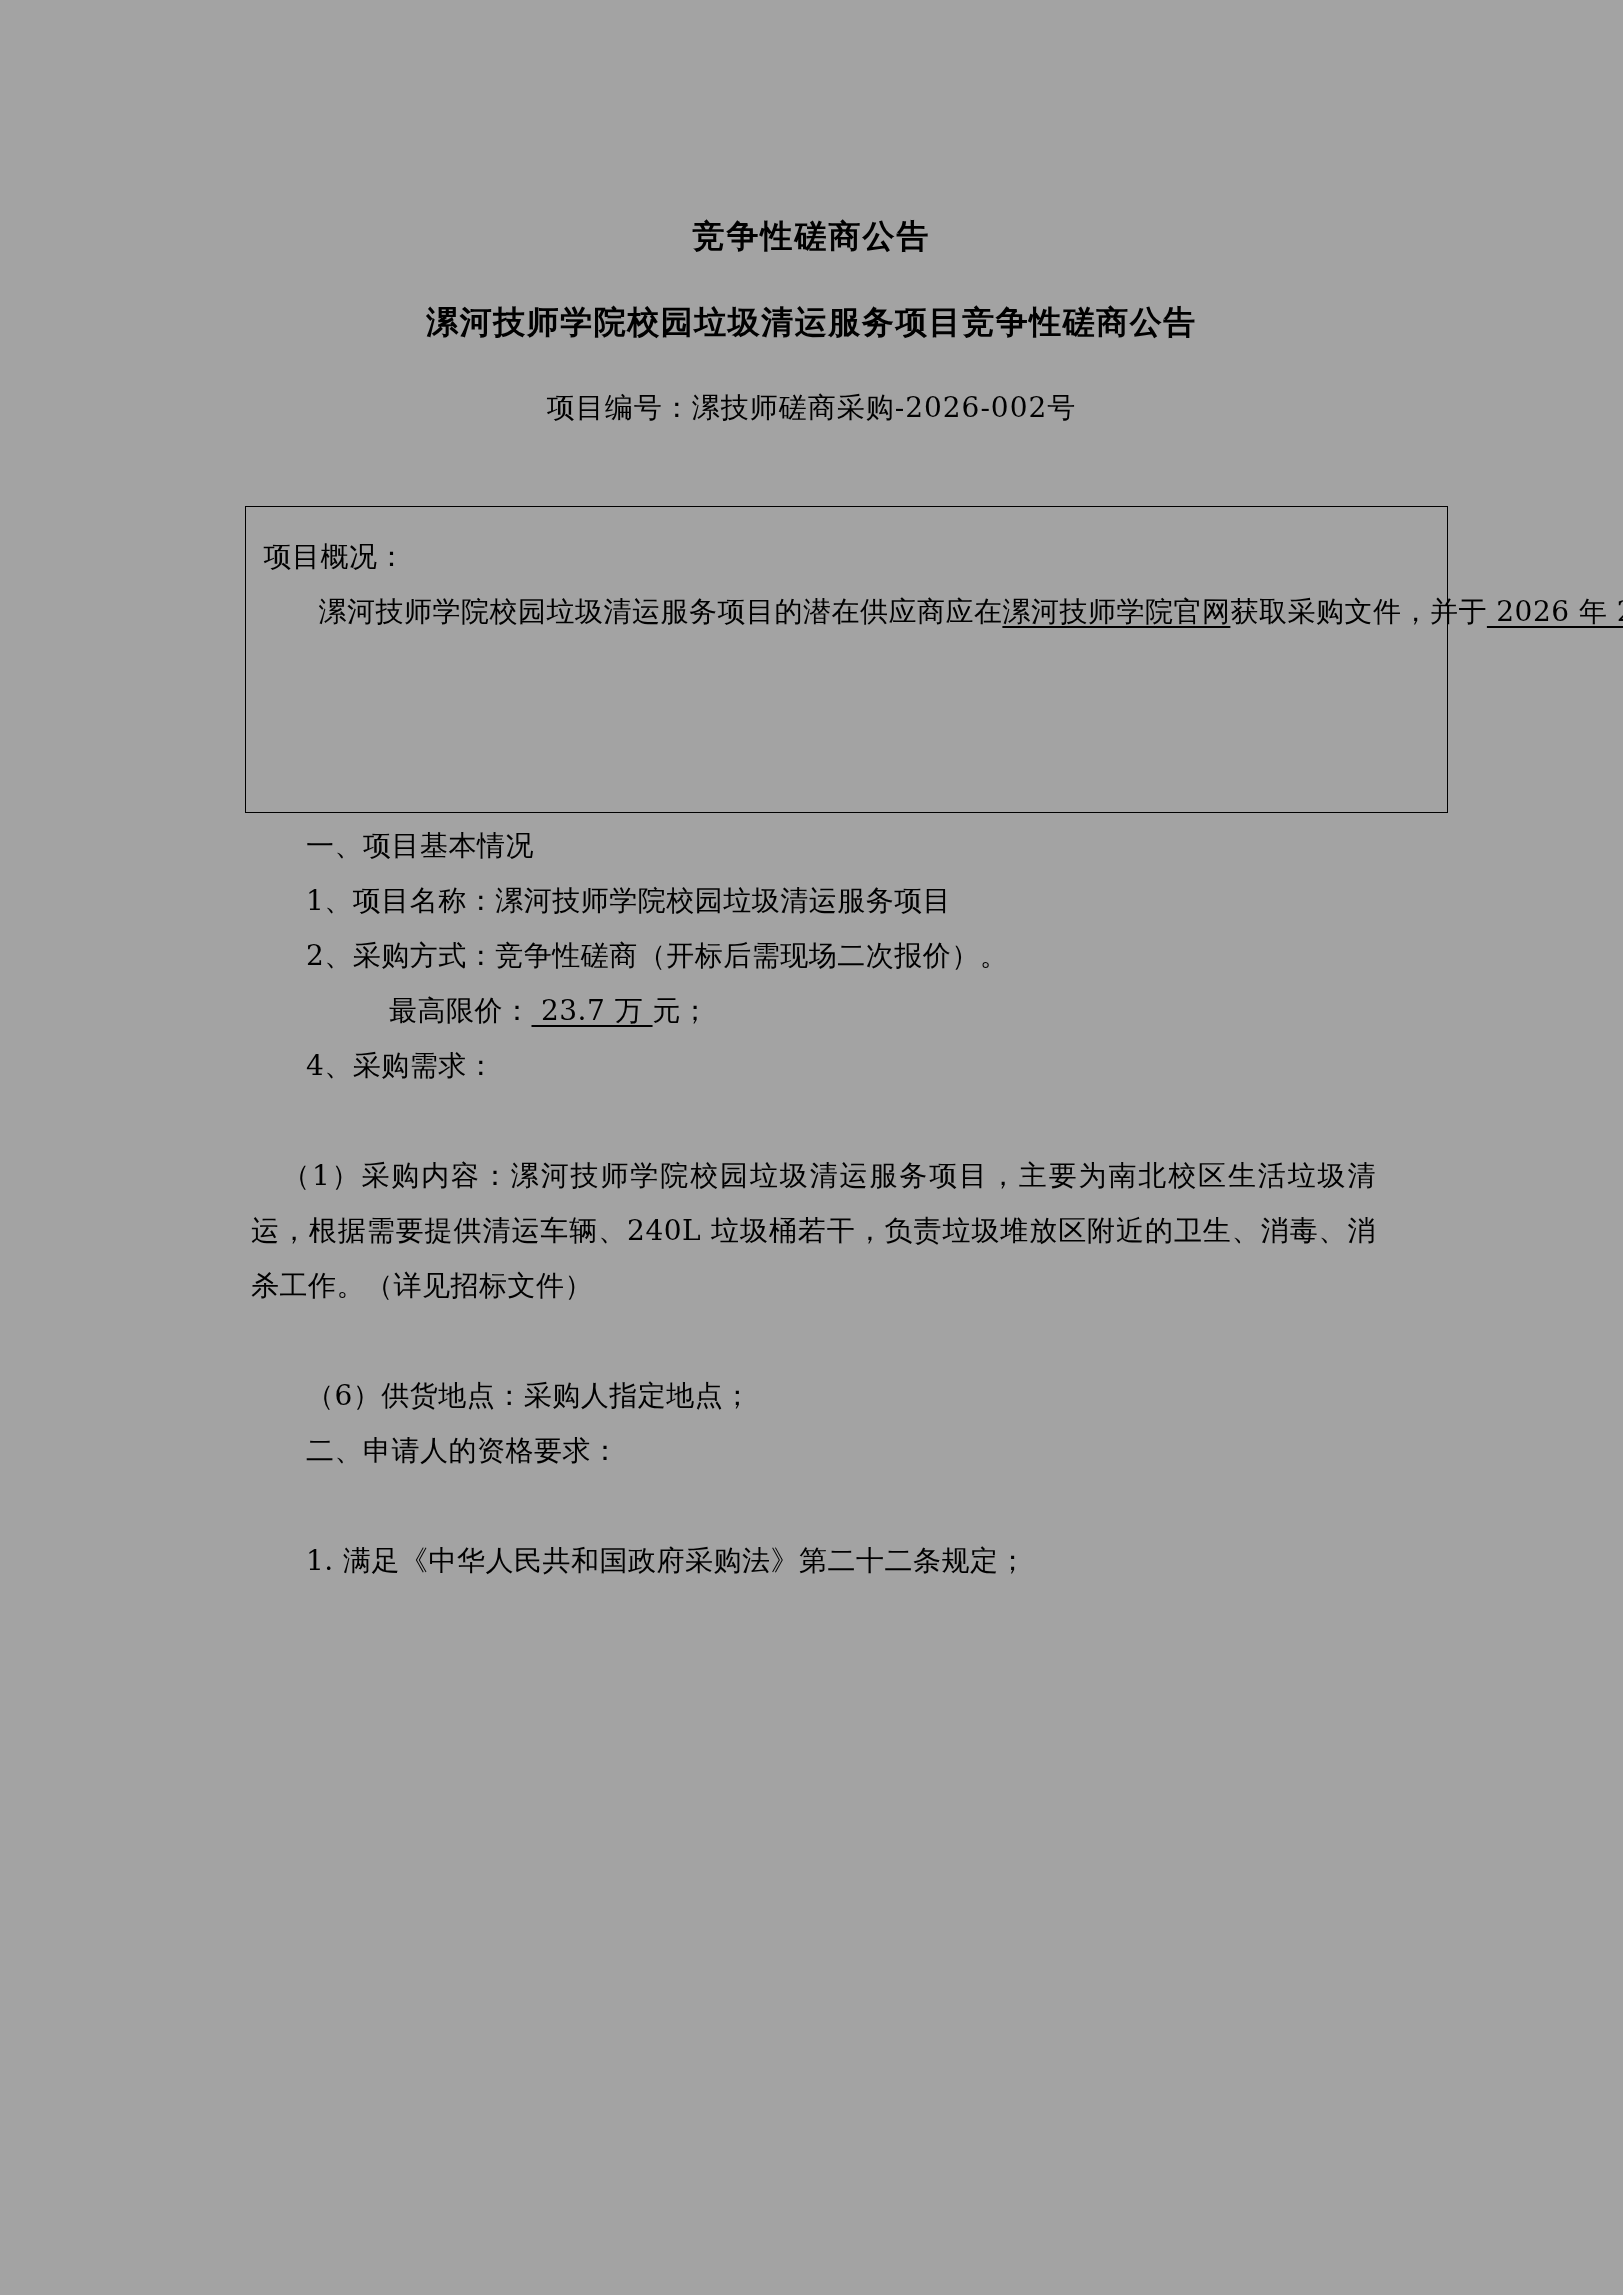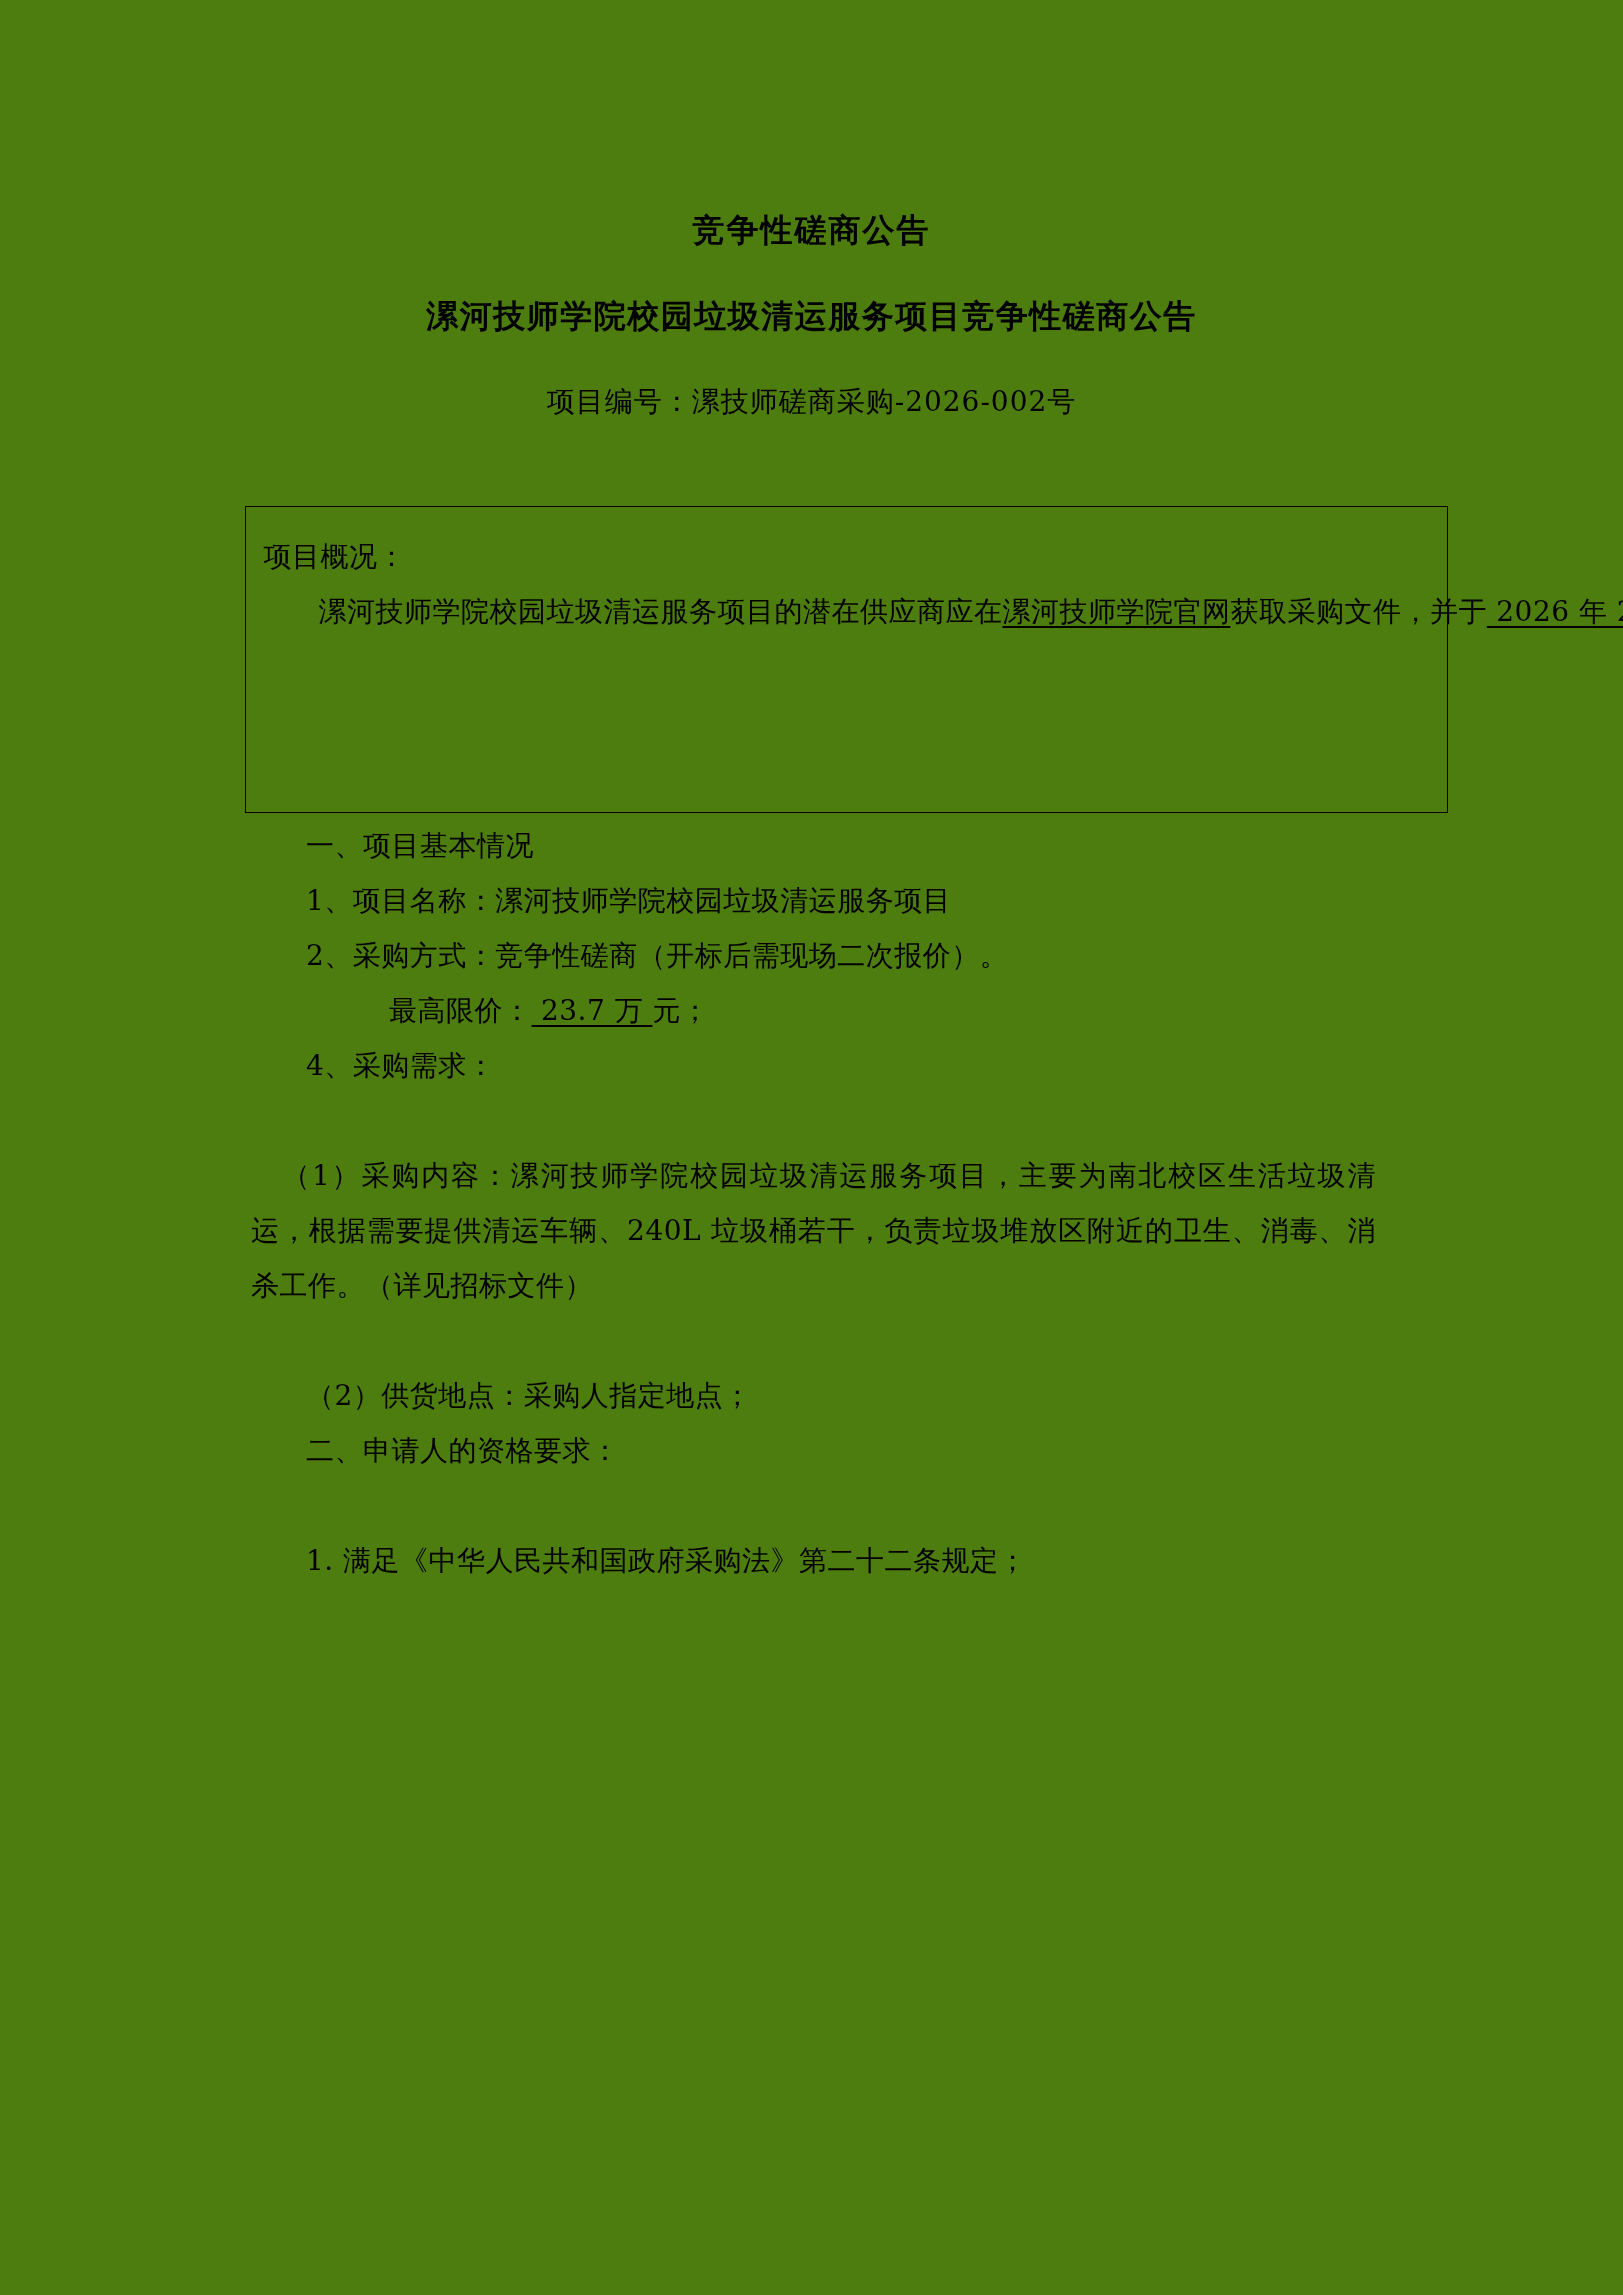--- a/index.html
+++ b/index.html
@@ -9,23 +9,23 @@
     background: #ffffff;
   }
   body {
     font-family: "DejaVu Serif", "Liberation Serif", serif;
     color: #000000;
   }
   .page {
     position: relative;
     width: 1623px;
     height: 2295px;
-    background: #4d7c0f;
+    background: #a3a3a3;
     box-sizing: border-box;
-    padding: 10px;
+    padding: 16px;
     overflow: hidden;
   }
 
   
   .title-main {
     text-align: center;
     font-size: 32px;
     font-weight: bold;
     letter-spacing: 2px;
     line-height: 1;
@@ -123,21 +123,21 @@
     <p class="p ind3 nowrap"><span>最高限价：</span><span class="u"> 23.7 万 </span><span>元；</span></p>
 
     <p class="p ind2 nowrap">4、采购需求：</p>
 
     <div class="gap"></div>
 
     <p class="p ind1">（1）采购内容：漯河技师学院校园垃圾清运服务项目，主要为南北校区生活垃圾清运，根据需要提供清运车辆、240L 垃圾桶若干，负责垃圾堆放区附近的卫生、消毒、消杀工作。（详见招标文件）</p>
 
     <div class="gap"></div>
 
-    <p class="p ind2 nowrap">（2）供货地点：采购人指定地点；</p>
+    <p class="p ind2 nowrap">（6）供货地点：采购人指定地点；</p>
 
 
     <p class="p ind2 nowrap">二、申请人的资格要求：</p>
 
     <div class="gap"></div>
 
     <p class="p ind2 nowrap">1. 满足《中华人民共和国政府采购法》第二十二条规定；</p>
 
   </div>
 

